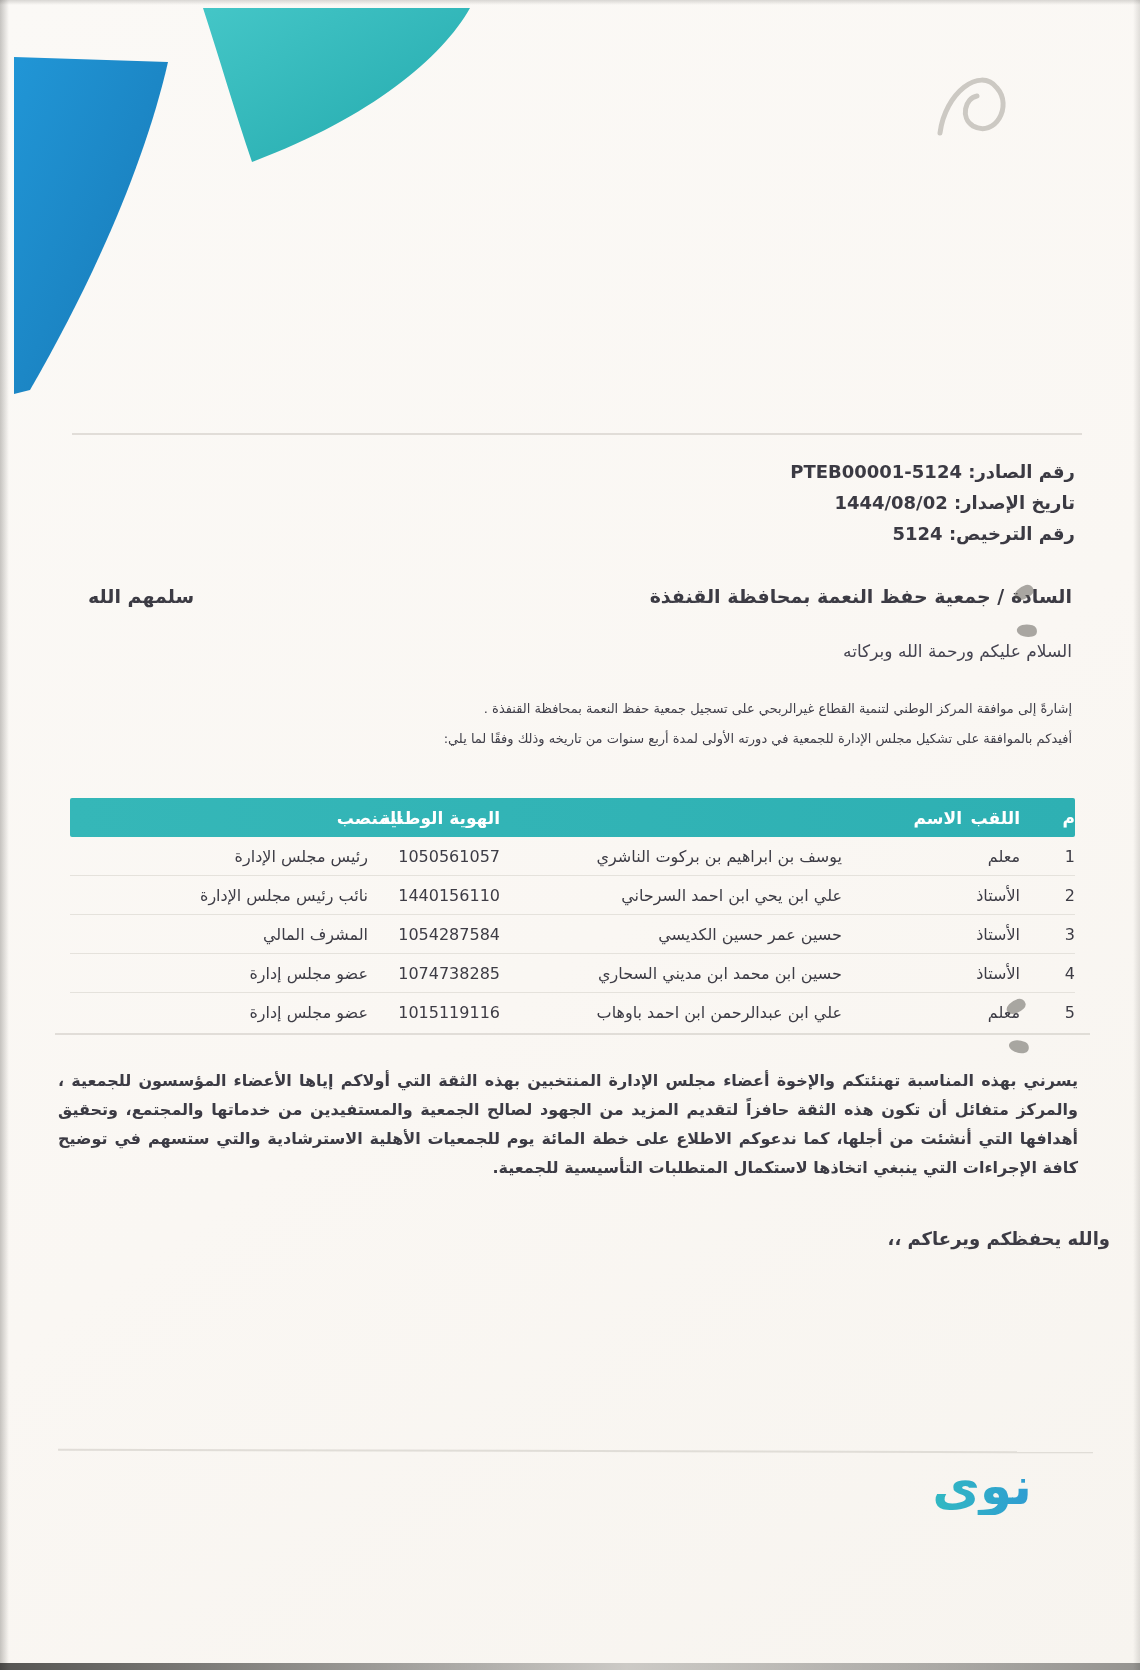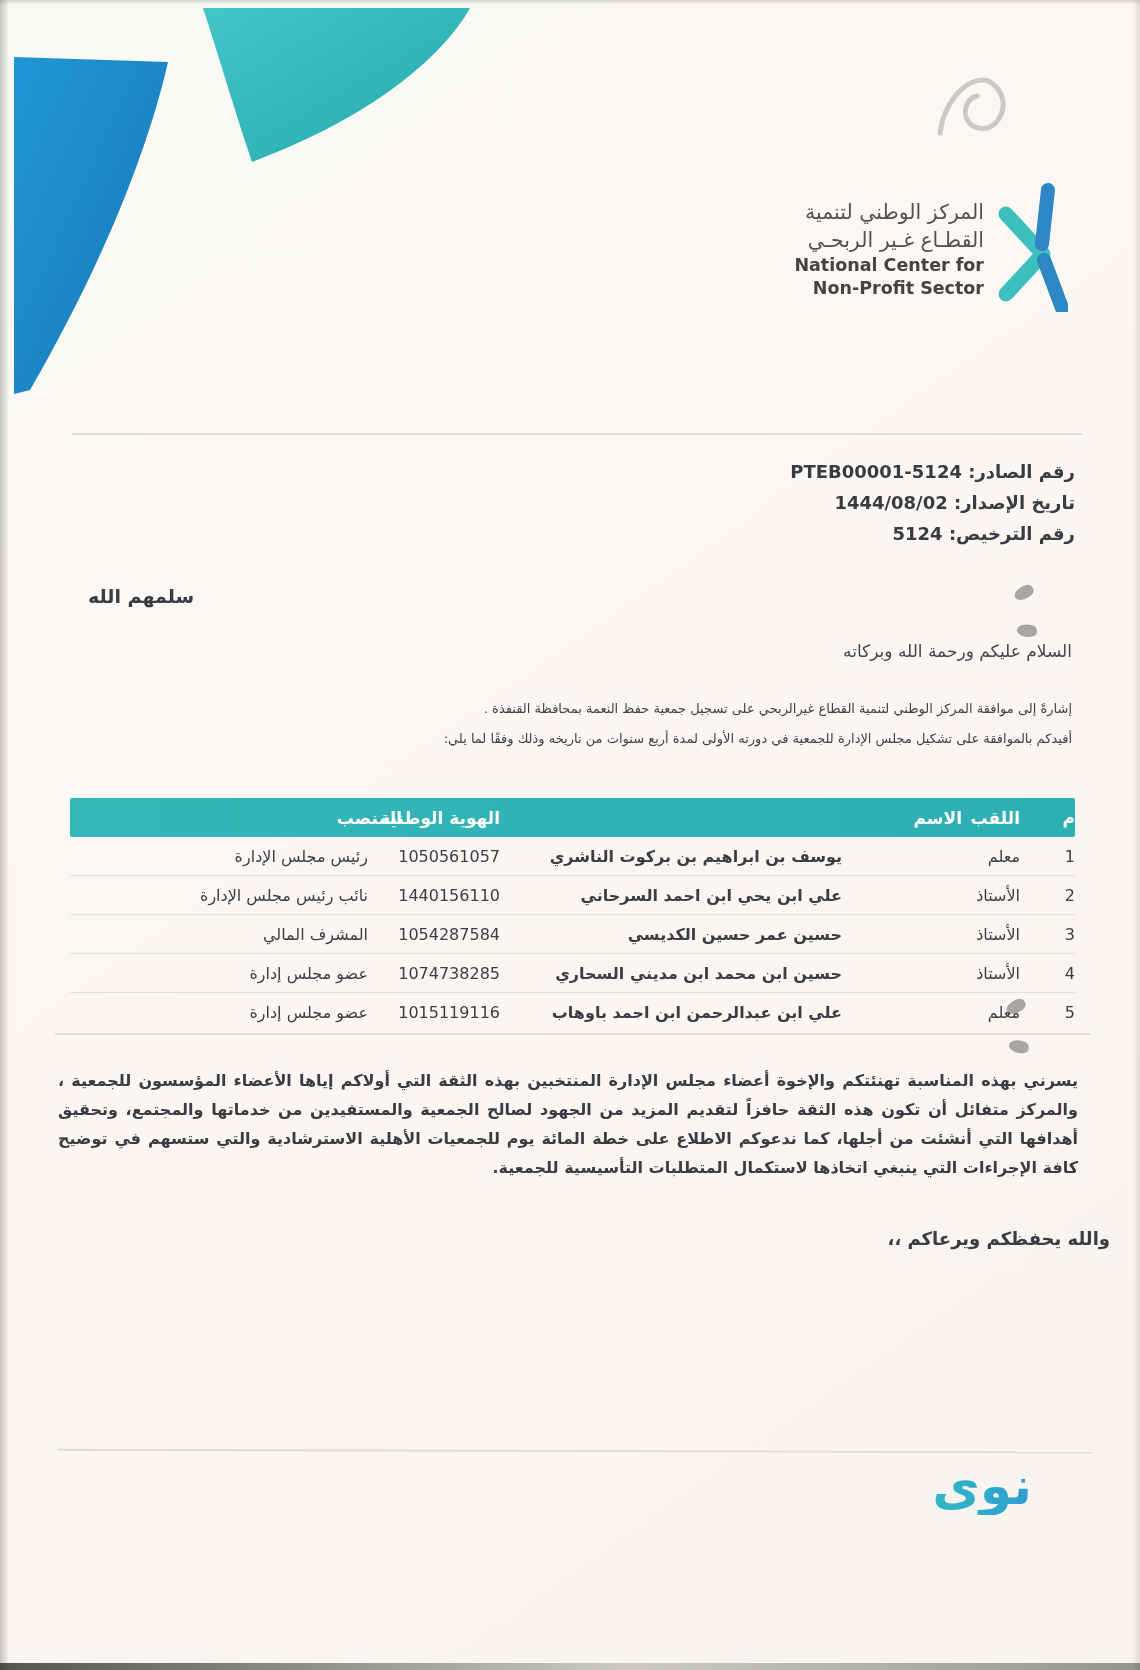--- a/index.html
+++ b/index.html
@@ -37,21 +37,21 @@
   .intro .line{display:block;}
   
   .board-table{position:absolute; top:798px; right:65px; width:1005px; font-size:16px;}
   .thead{display:flex; height:39px; align-items:center; background:linear-gradient(90deg,#35b7b8,#2eb0b3); color:#fff; font-weight:700; font-size:17px; border-radius:2px;}
   .trow{display:flex; height:38px; align-items:center; border-bottom:1px solid #e5e2dc; background:transparent; font-weight:500; color:#3d3c45;}
   .trow:last-child{border-bottom:none;}
   .c{text-align:right;}
   .c0{width:55px;} .c1{width:150px;} .c2{width:370px;} .c3{width:140px; direction:ltr;} .c4{width:290px;}
   .hshift-name{transform:translateX(92px);}
   .hshift-pos{transform:translateX(42px);}
-  .vshift-name{transform:translateX(-28px);font-weight:bold;}
+  .vshift-name{transform:translateX(-28px);}
   .vshift-pos{transform:translateX(8px);}
   
   .closing{position:absolute; top:1066px; right:62px; left:58px; font-size:16px; font-weight:600; line-height:29px; text-align:justify; color:#3c3b44;}
   .farewell-wrap{position:absolute; top:1228px; left:0; right:12px; text-align:right;}
   .farewell{position:relative; left:-18px; font-size:18px; font-weight:700; color:#3c3b44;}
   
   .nawa{
     position:absolute; top:1458px; right:108px;
     font-size:52px; font-weight:700; line-height:1.1; letter-spacing:1px;
     background:linear-gradient(90deg,#31b9c2,#2f9cd2);
@@ -90,52 +90,40 @@
       </linearGradient>
     </defs>
     <path d="M203,8 L470,8 C442,58 370,118 252,162 C235,112 219,57 203,8 Z" fill="url(#gTeal)"></path>
     <path d="M14,57 L168,62 C146,158 98,272 30,390 L14,394 Z" fill="url(#gBlue)"></path>
   </svg>
 
   <svg class="clip-svg" width="110" height="100" viewBox="0 0 110 100">
     <path d="M25,85 C30,45 65,18 82,40 C98,58 80,90 58,78 C45,70 50,50 62,48" fill="none" stroke="#b4b0a9" stroke-width="5" stroke-linecap="round"></path>
   </svg>
 
-  <div class="logo">
-    <svg width="70" height="130" viewBox="0 0 70 130">
-      <path d="M8,32 L45,72 L8,112" fill="none" stroke="#3dbfc0" stroke-width="15" stroke-linecap="round" stroke-linejoin="round"></path>
-      <path d="M50,8 L44,62" fill="none" stroke="#2e86c5" stroke-width="14" stroke-linecap="round"></path>
-      <path d="M46,78 L64,126" fill="none" stroke="#2e86c5" stroke-width="14" stroke-linecap="round"></path>
-    </svg>
-    <div class="logo-text">
-      <div class="ar">المركز الوطني لتنمية</div>
-      <div class="ar">القطـاع غـير الربحـي</div>
-      <div class="en">National Center for</div>
-      <div class="en">Non-Profit Sector</div>
-    </div>
-  </div>
 
   <div class="rule rule-top"></div>
 
   <div class="meta">
     <div>
       <span>رقم الصادر:</span>
       <span class="num">PTEB00001-5124</span>
     </div>
     <div>
       <span>تاريخ الإصدار:</span>
       <span class="num">1444/08/02</span>
     </div>
     <div>
       <span>رقم الترخيص:</span>
       <span class="num">5124</span>
     </div>
   </div>
 
   <div class="addressee-row">
+    <span class="addressee">السادة / جمعية حفظ النعمة بمحافظة القنفذة</span>
     <span class="salute">سلمهم الله</span>
   </div>
 
   <div class="greeting">السلام عليكم ورحمة الله وبركاته</div>
 
   <div class="intro">
     <span class="line">إشارةً إلى موافقة المركز الوطني لتنمية القطاع غيرالربحي على تسجيل جمعية حفظ النعمة بمحافظة القنفذة .</span>
     <span class="line">أفيدكم بالموافقة على تشكيل مجلس الإدارة للجمعية في دورته الأولى لمدة أربع سنوات من تاريخه وذلك وفقًا لما يلي:</span>
   </div>
 

